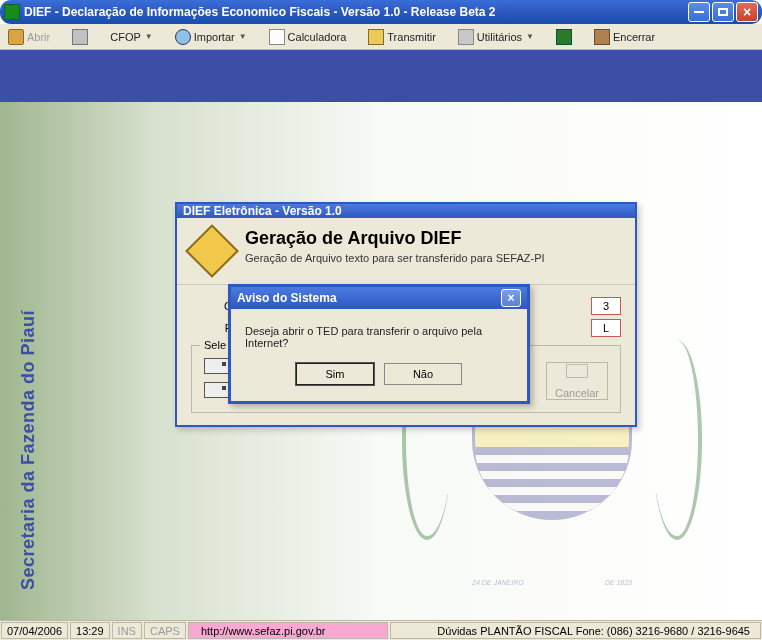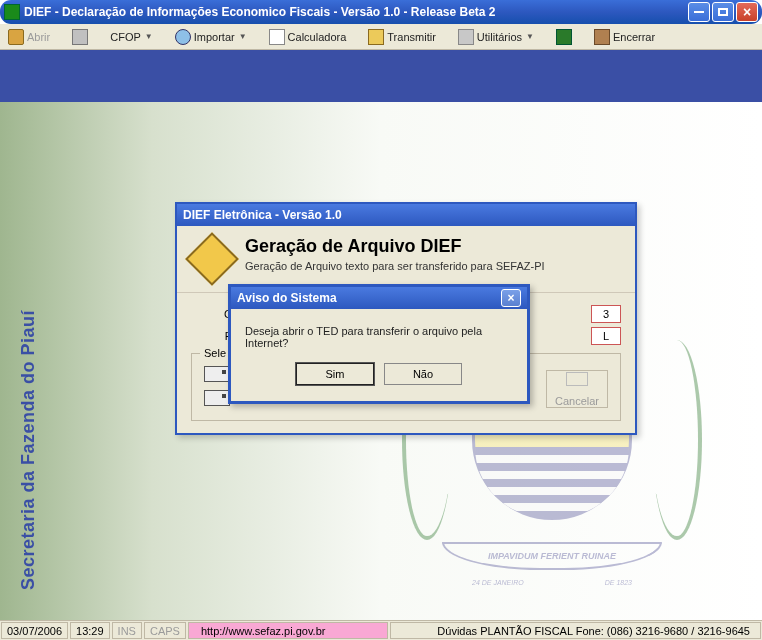--- a/index.html
+++ b/index.html
@@ -105,21 +105,21 @@
   }
 
   
   .dlg1 {
     position:absolute; left:175px; top:100px; width:462px;
     border:2px solid #2d58bf;
     background:#ece9d8;
     box-shadow: 3px 3px 6px rgba(0,0,0,0.2);
   }
   .dlg1 .dlg-title {
-    height:22px; background:linear-gradient(#4a7ae0,#2d58bf);
+    height:14px; background:linear-gradient(#4a7ae0,#2d58bf);
     color:#fff; font-weight:bold; font-size:12px;
     display:flex; align-items:center; padding:0 6px;
   }
   .dlg1 .header {
     display:flex; padding:10px 12px; gap:10px; align-items:flex-start;
     border-bottom:1px solid #cfc8b8;
   }
   .dlg1 .header .hicon{
     width:38px; height:38px;
     background:#f2c84a; border:2px solid #8a6a1f; transform:rotate(45deg);
@@ -274,21 +274,20 @@
 
 <div class="workspace">
   <div class="side-label">Secretaria da Fazenda do Piauí</div>
 
   <div class="crest">
     <div class="laurel-l"></div>
     <div class="laurel-r"></div>
     <div class="shield">
         <div class="stripes"></div>
       </div>
-    <div class="ribbon">IMPAVIDUM FERIENT RUINAE</div>
     <div class="ribbon2">
       <span>24 DE JANEIRO</span>
       <span>DE 1823</span>
     </div>
   </div>
 
   <div class="dlg1">
     <div class="dlg-title">DIEF Eletrônica - Versão 1.0</div>
     <div class="header">
       <div class="hicon"></div>
@@ -335,19 +334,19 @@
     </div>
     <div class="body">Deseja abrir o TED para transferir o arquivo pela Internet?</div>
     <div class="btns">
       <button>Sim</button>
       <button>Não</button>
     </div>
   </div>
 </div>
 
 <div class="statusbar">
-  <div class="cell">03/07/2006</div>
+  <div class="cell">07/04/2006</div>
   <div class="cell">13:29</div>
   <div class="cell dis">INS</div>
   <div class="cell dis">CAPS</div>
   <div class="cell url">http://www.sefaz.pi.gov.br</div>
   <div class="cell help">Dúvidas PLANTÃO FISCAL Fone: (086) 3216-9680 / 3216-9645</div>
 </div>
 
 </body></html>

